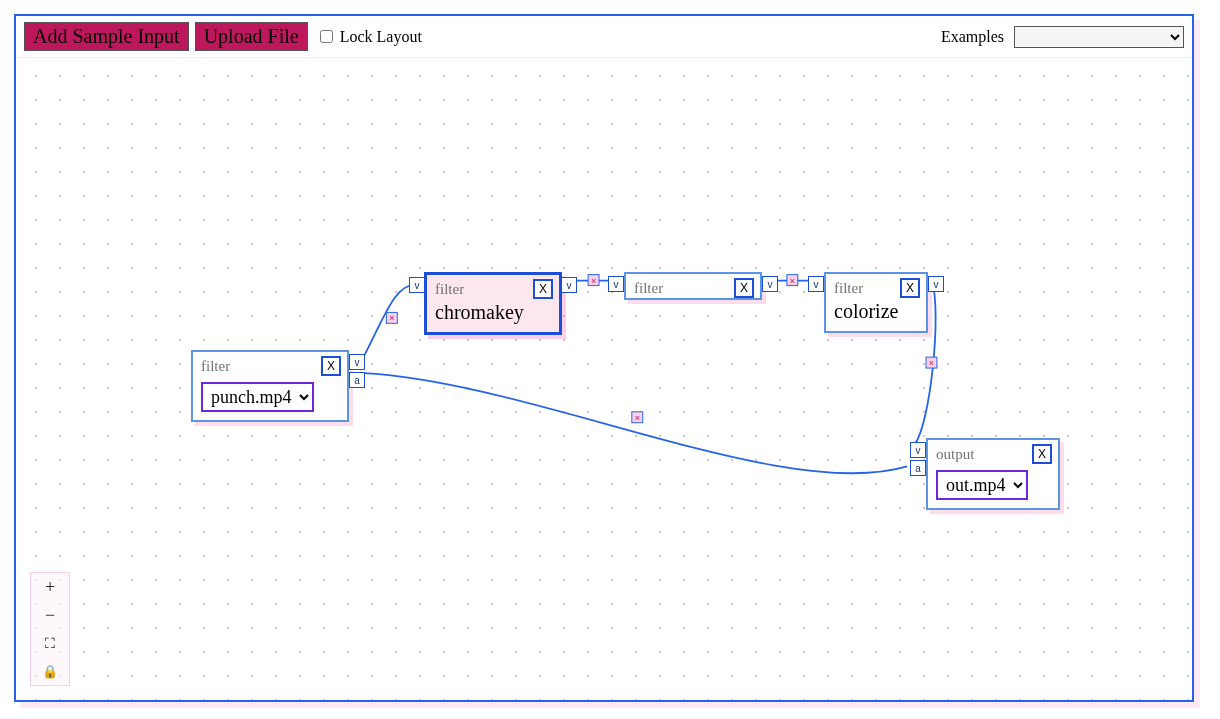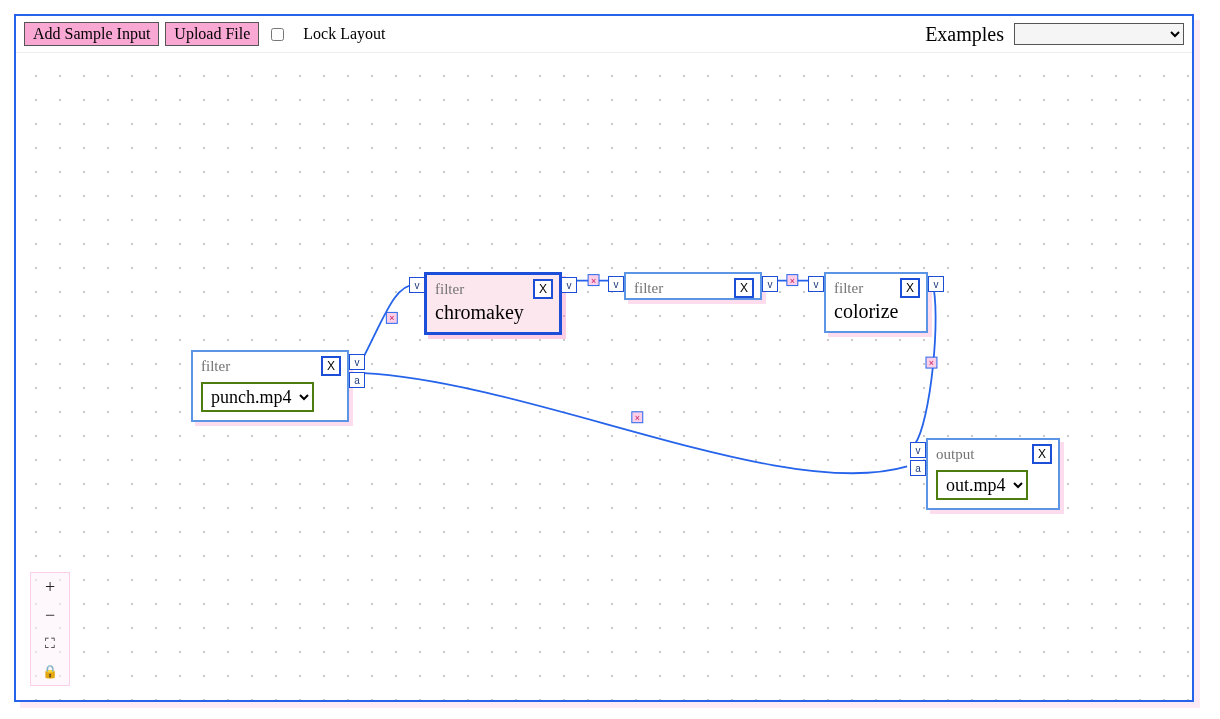--- a/index.html
+++ b/index.html
@@ -15,30 +15,30 @@
   }
   .toolbar {
     display: flex;
     align-items: center;
     padding: 6px 8px;
     gap: 6px;
     border-bottom: 1px solid #eee;
   }
   .btn {
     border: 1px solid #555;
-    background: #f9a8d4;
+    background: #be185d;
     padding: 2px 8px;
     font-family: inherit;
-    font-size: 16px;
+    font-size: 20px;
     cursor: pointer;
     text-align: center;
   }
-  .lock-wrap { display: flex; align-items: center; gap: 16px; margin-left: 2px; font-size: 16px; }
+  .lock-wrap { display: flex; align-items: center; gap: 4px; margin-left: 2px; font-size: 16px; }
   .spacer { flex: 1; }
-  .examples-label { font-size: 20px; margin-right: 4px; }
+  .examples-label { font-size: 16px; margin-right: 4px; }
   .examples-select { font-family: inherit; font-size: 14px; width: 170px; border: 1px solid #555; background: #f5f5f5; height: 22px; }
   .canvas {
     position: absolute;
     left: 0; right: 0; top: 40px; bottom: 0;
     overflow: hidden;
     background-image: radial-gradient(circle, #c9c9c9 1.2px, transparent 1.2px);
     background-size: 24px 24px;
     background-position: 8px 8px;
   }
   svg.wires { position: absolute; inset: 0; width: 100%; height: 100%; pointer-events: none; }
@@ -58,21 +58,21 @@
   .node-x {
     border: 2px solid #1d4ed8;
     width: 20px; height: 20px;
     font-size: 12px; font-family: sans-serif;
     display: flex; align-items: center; justify-content: center;
     cursor: pointer; background: #fff;
   }
   .node-body { padding: 2px 8px 8px 8px; }
   .node-title { font-size: 20px; }
   .sel {
-    border: 2px solid #4d7c0f;
+    border: 2px solid #6d28d9;
     font-family: inherit; font-size: 18px;
     padding: 2px 4px;
     background: #fff;
     margin-top: 4px;
   }
   .port {
     position: absolute;
     width: 16px; height: 16px;
     border: 1.5px solid #1d4ed8;
     background: #fff;

